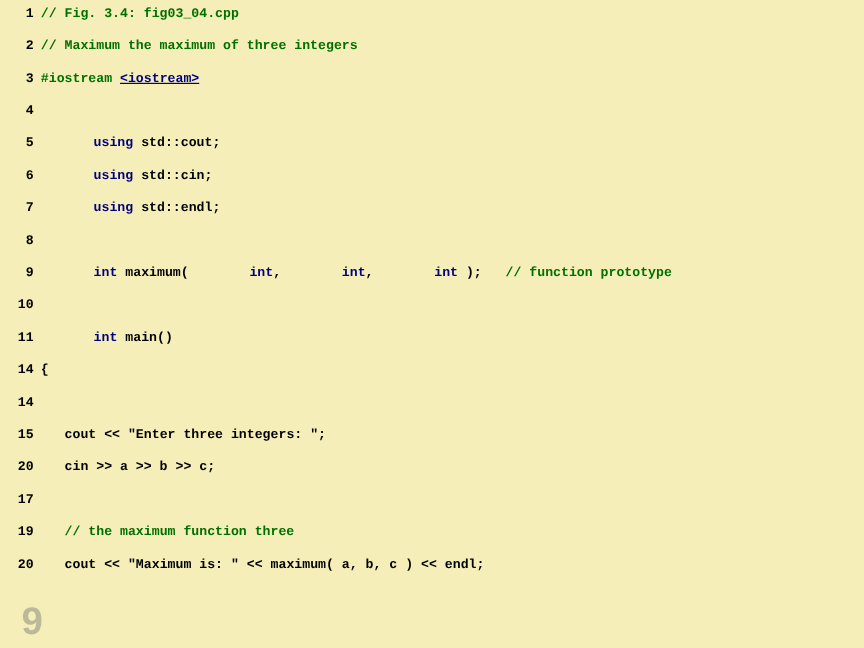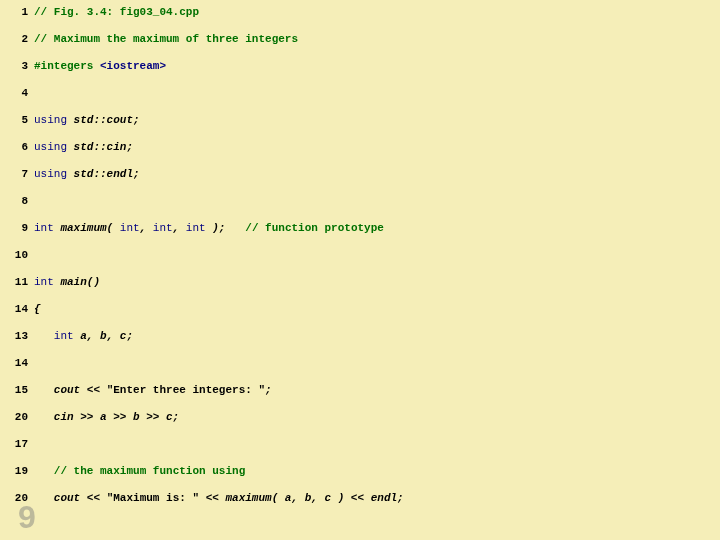--- a/index.html
+++ b/index.html
@@ -29,23 +29,23 @@
     text-align: right;
     margin-right: 6px;
     flex-shrink: 0;
     font-weight: bold;
   }
   .code {
     white-space: pre;
   }
   .comment { color: #007000; font-weight: bold; }
   .preproc { color: #007000; font-weight: bold; }
-  .angled { color: #000080; font-weight: bold; }
-  .kw-blue { color: #000080; font-weight: normal; }
-  .txt { color: #000; font-weight: bold; font-style: italic; }
+  .angled { color: #000080; font-weight: bold; text-decoration: underline; }
+  .kw-blue { color: #000080; font-weight: bold; margin-left: 44px; }
+  .txt { color: #000; font-weight: bold; }
   .str { color: #000; font-weight: bold; }
   .watermark {
     position: absolute;
     left: 18px;
     bottom: 4px;
     font-size: 32px;
     font-weight: bold;
     color: rgba(120,120,120,0.45);
     pointer-events: none;
     font-family: Arial, sans-serif;
@@ -58,21 +58,21 @@
     <div class="line">
       <span class="lineno">1</span>
       <span class="code"><span class="comment">// Fig. 3.4: fig03_04.cpp</span></span>
     </div>
     <div class="line">
       <span class="lineno">2</span>
       <span class="code"><span class="comment">// Maximum the maximum of three integers</span></span>
     </div>
     <div class="line">
       <span class="lineno">3</span>
-      <span class="code"><span class="preproc">#integers </span><span class="angled">&lt;iostream&gt;</span></span>
+      <span class="code"><span class="preproc">#iostream </span><span class="angled">&lt;iostream&gt;</span></span>
     </div>
     <div class="line">
       <span class="lineno">4</span>
       <span class="code"></span>
     </div>
     <div class="line">
       <span class="lineno">5</span>
       <span class="code"><span class="kw-blue">using</span><span class="txt"> std::cout;</span></span>
     </div>
     <div class="line">
@@ -97,42 +97,38 @@
     </div>
     <div class="line">
       <span class="lineno">11</span>
       <span class="code"><span class="kw-blue">int</span><span class="txt"> main()</span></span>
     </div>
     <div class="line">
       <span class="lineno">14</span>
       <span class="code"><span class="txt">{</span></span>
     </div>
     <div class="line">
-      <span class="lineno">13</span>
-      <span class="code"><span class="txt">   </span><span class="kw-blue">int</span><span class="txt"> a, b, c;</span></span>
-    </div>
-    <div class="line">
       <span class="lineno">14</span>
       <span class="code"></span>
     </div>
     <div class="line">
       <span class="lineno">15</span>
       <span class="code"><span class="txt">   cout &lt;&lt; </span><span class="str">"Enter three integers: "</span><span class="txt">;</span></span>
     </div>
     <div class="line">
       <span class="lineno">20</span>
       <span class="code"><span class="txt">   cin &gt;&gt; a &gt;&gt; b &gt;&gt; c;</span></span>
     </div>
     <div class="line">
       <span class="lineno">17</span>
       <span class="code"></span>
     </div>
     <div class="line">
       <span class="lineno">19</span>
-      <span class="code"><span class="txt">   </span><span class="comment">// the maximum function using</span></span>
+      <span class="code"><span class="txt">   </span><span class="comment">// the maximum function three</span></span>
     </div>
     <div class="line">
       <span class="lineno">20</span>
       <span class="code"><span class="txt">   cout &lt;&lt; </span><span class="str">"Maximum is: "</span><span class="txt"> &lt;&lt; maximum( a, b, c ) &lt;&lt; endl;</span></span>
     </div>
   </div>
 
 <div class="watermark">9</div>
 
 </body></html>

